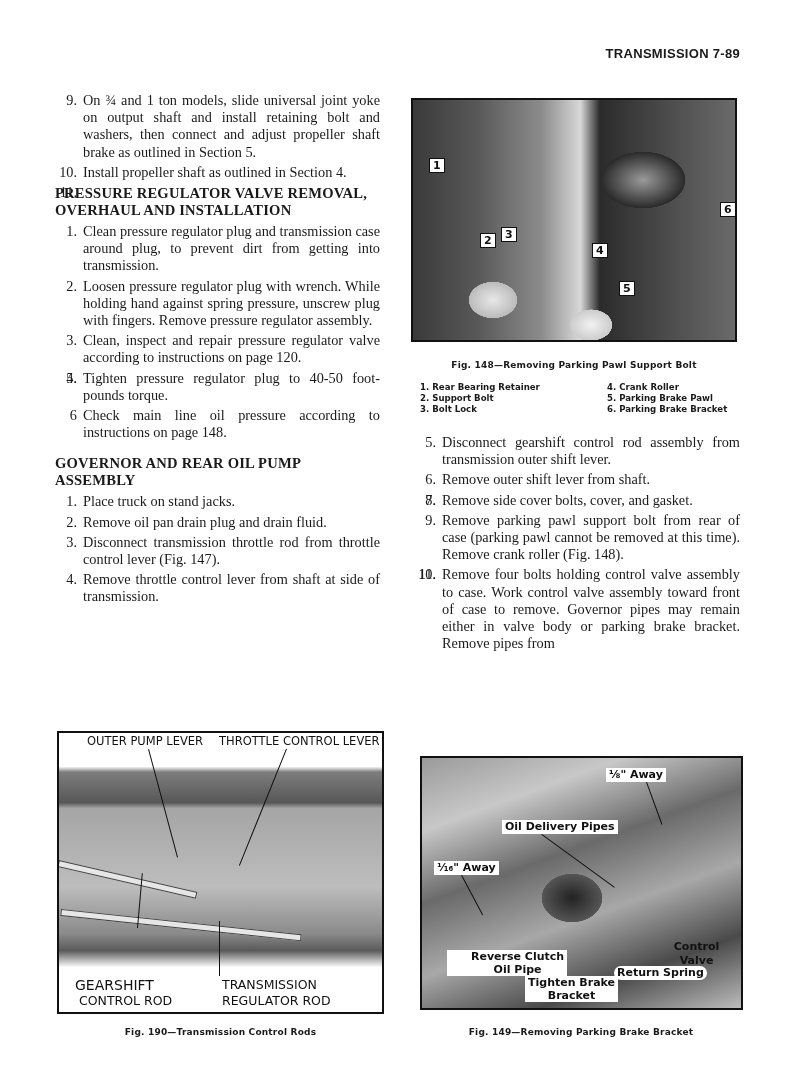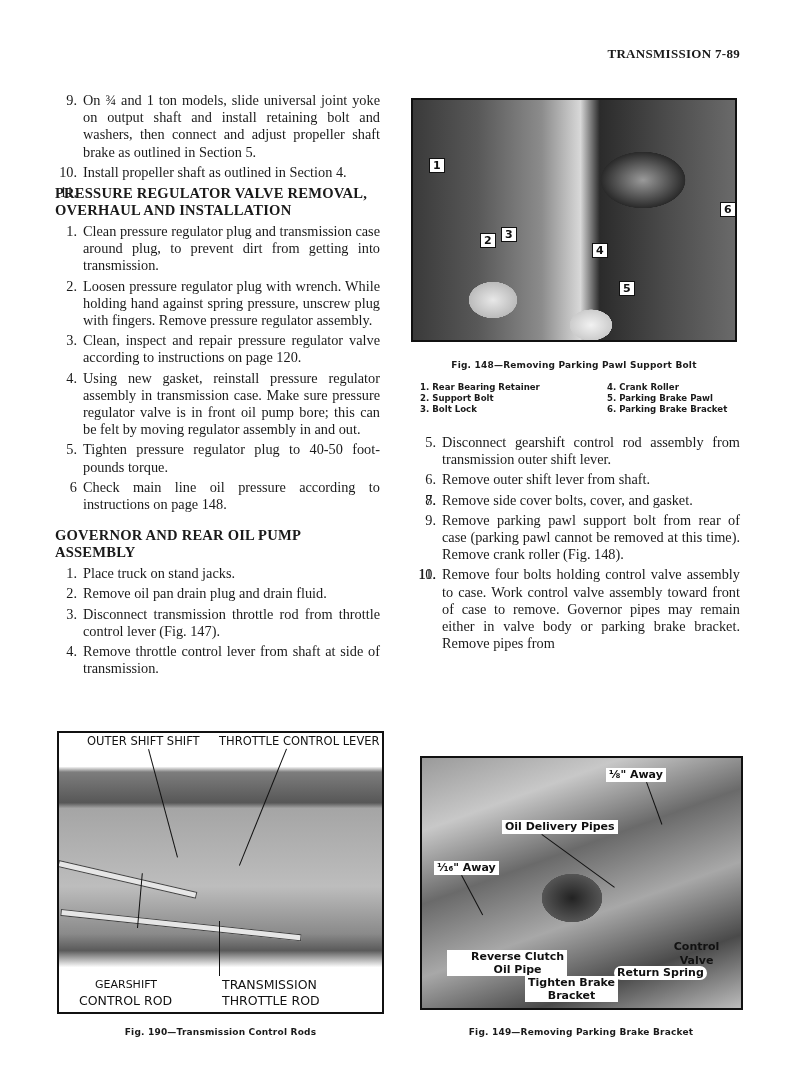--- a/index.html
+++ b/index.html
@@ -1,19 +1,19 @@
 <!DOCTYPE html>
 <html><head>
 <meta charset="utf-8">
 <style>
   html, body { margin:0; padding:0; background:#ffffff; }
   body { width:790px; height:1085px; position:relative; overflow:hidden; color:#1a1a1a; }
 
   .running-head { position:absolute; left:560px; top:46px; width:180px; text-align:right;
-    font-family:Liberation Serif, serif; font-weight:bold; font-size:13px; letter-spacing:0.3px; }
+    font-family:Liberation Sans, sans-serif; font-weight:bold; font-size:13px; letter-spacing:0.3px; }
 
   .col { position:absolute; font-family:"Liberation Serif","DejaVu Serif",serif; font-size:14.3px; line-height:17.2px; }
   .col-left { left:55px; top:92px; width:325px; }
   .col-right { left:414px; top:434px; width:326px; }
 
   ol.steps { list-style:none; margin:0; padding:0; }
   ol.steps li { position:relative; padding-left:28px; margin-bottom:3px; text-align:justify; }
   ol.steps li .num { position:absolute; left:0; width:22px; text-align:right; }
 
   h2.sec { font-family:"Liberation Serif","DejaVu Serif",serif; font-weight:bold; font-size:14.6px;
@@ -57,21 +57,21 @@
     <li><span class="num">9.</span><span>On ¾ and 1 ton models, slide universal joint yoke on output shaft and install retaining bolt and washers, then connect and adjust propeller shaft brake as outlined in Section 5.</span></li>
     <li><span class="num">10.</span><span>Install propeller shaft as outlined in Section 4.</span></li>
     <li><span class="num">11.</span></li>
   </ol>
 
   <h2 class="sec" style="margin-top:4px;">PRESSURE REGULATOR VALVE REMOVAL, OVERHAUL AND INSTALLATION</h2>
   <ol class="steps">
     <li><span class="num">1.</span><span>Clean pressure regulator plug and transmission case around plug, to prevent dirt from getting into transmission.</span></li>
     <li><span class="num">2.</span><span>Loosen pressure regulator plug with wrench. While holding hand against spring pressure, unscrew plug with fingers. Remove pressure regulator assembly.</span></li>
     <li><span class="num">3.</span><span>Clean, inspect and repair pressure regulator valve according to instructions on page 120.</span></li>
-    <li><span class="num">4.</span><span>Using new gasket, reinstall pressure regulator assembly in transmission case. Make sure pressure regulator valve is in front oil pump bore; this can be felt by moving regulator assembly in and out.</span></li>
+    <li><span class="num">4.</span></li>
     <li><span class="num">5.</span><span>Tighten pressure regulator plug to 40-50 foot-pounds torque.</span></li>
     <li><span class="num">6</span><span>Check main line oil pressure according to instructions on page 148.</span></li>
   </ol>
 
   <h2 class="sec" style="margin-top:14px;">GOVERNOR AND REAR OIL PUMP ASSEMBLY</h2>
   <ol class="steps">
     <li><span class="num">1.</span><span>Place truck on stand jacks.</span></li>
     <li><span class="num">2.</span><span>Remove oil pan drain plug and drain fluid.</span></li>
     <li><span class="num">3.</span><span>Disconnect transmission throttle rod from throttle control lever (Fig. 147).</span></li>
     <li><span class="num">4.</span><span>Remove throttle control lever from shaft at side of transmission.</span></li>
@@ -104,33 +104,33 @@
     <li><span class="num">6.</span><span>Remove outer shift lever from shaft.</span></li>
     <li><span class="num">7.</span></li>
     <li><span class="num">8.</span><span>Remove side cover bolts, cover, and gasket.</span></li>
     <li><span class="num">9.</span><span>Remove parking pawl support bolt from rear of case (parking pawl cannot be removed at this time). Remove crank roller (Fig. 148).</span></li>
     <li><span class="num">10.</span></li>
     <li><span class="num">11.</span><span>Remove four bolts holding control valve assembly to case. Work control valve assembly toward front of case to remove. Governor pipes may remain either in valve body or parking brake bracket. Remove pipes from</span></li>
   </ol>
 </div>
 
 <div class="figure fig147">
-  <span class="fig-label top147" style="left:28px;top:1px;">OUTER SHIFT SHIFT</span>
+  <span class="fig-label top147" style="left:28px;top:1px;">OUTER PUMP LEVER</span>
   <span class="fig-label top147" style="left:160px;top:1px;">THROTTLE CONTROL LEVER</span>
   <div class="leader" style="left:90px;top:16px;width:112px;transform:rotate(75deg);"></div>
   <div class="leader" style="left:228px;top:16px;width:126px;transform:rotate(112deg);"></div>
 
   <div style="position:absolute;left:0;top:127px;width:140px;height:5px;background:#e6e6e6;border:1px solid #444;transform:rotate(13deg);transform-origin:0 0;"></div>
   <div style="position:absolute;left:2px;top:176px;width:240px;height:5px;background:#e6e6e6;border:1px solid #444;transform:rotate(6deg);transform-origin:0 0;"></div>
   <div class="leader" style="left:78px;top:195px;width:55px;transform:rotate(-85deg);transform-origin:0 0;"></div>
   <div class="leader" style="left:160px;top:243px;width:55px;transform:rotate(-90deg);transform-origin:0 0;"></div>
-  <span class="fig-label" style="left:36px;top:245px;font-size:11px;">GEARSHIFT</span>
+  <span class="fig-label" style="left:16px;top:245px;font-size:14px;">GEARSHIFT</span>
   <span class="fig-label" style="left:20px;top:261px;font-size:12.5px;">CONTROL ROD</span>
   <span class="fig-label" style="left:163px;top:245px;font-size:12.5px;">TRANSMISSION</span>
-  <span class="fig-label" style="left:163px;top:261px;font-size:12.5px;">THROTTLE ROD</span>
+  <span class="fig-label" style="left:163px;top:261px;font-size:12.5px;">REGULATOR ROD</span>
 </div>
 <div class="caption" style="left:57px;top:1027px;width:327px;">Fig. 190—Transmission Control Rods</div>
 
 <div class="figure fig149">
   <span class="fig-label boxed" style="left:184px;top:10px;">⅛" Away</span>
   <span class="fig-label boxed" style="left:80px;top:62px;">Oil Delivery Pipes</span>
   <span class="fig-label boxed" style="left:12px;top:103px;">¹⁄₁₆" Away</span>
   <span class="fig-label boxed" style="left:230px;top:182px;background:transparent;">Control Valve</span>
   <span class="fig-label boxed" style="left:25px;top:192px;line-height:13px;padding-left:24px;"><span>Reverse Clutch</span><br><span>Oil Pipe</span></span>
   <span class="fig-label boxed" style="left:192px;top:208px;border-radius:7px;">Return Spring</span>

